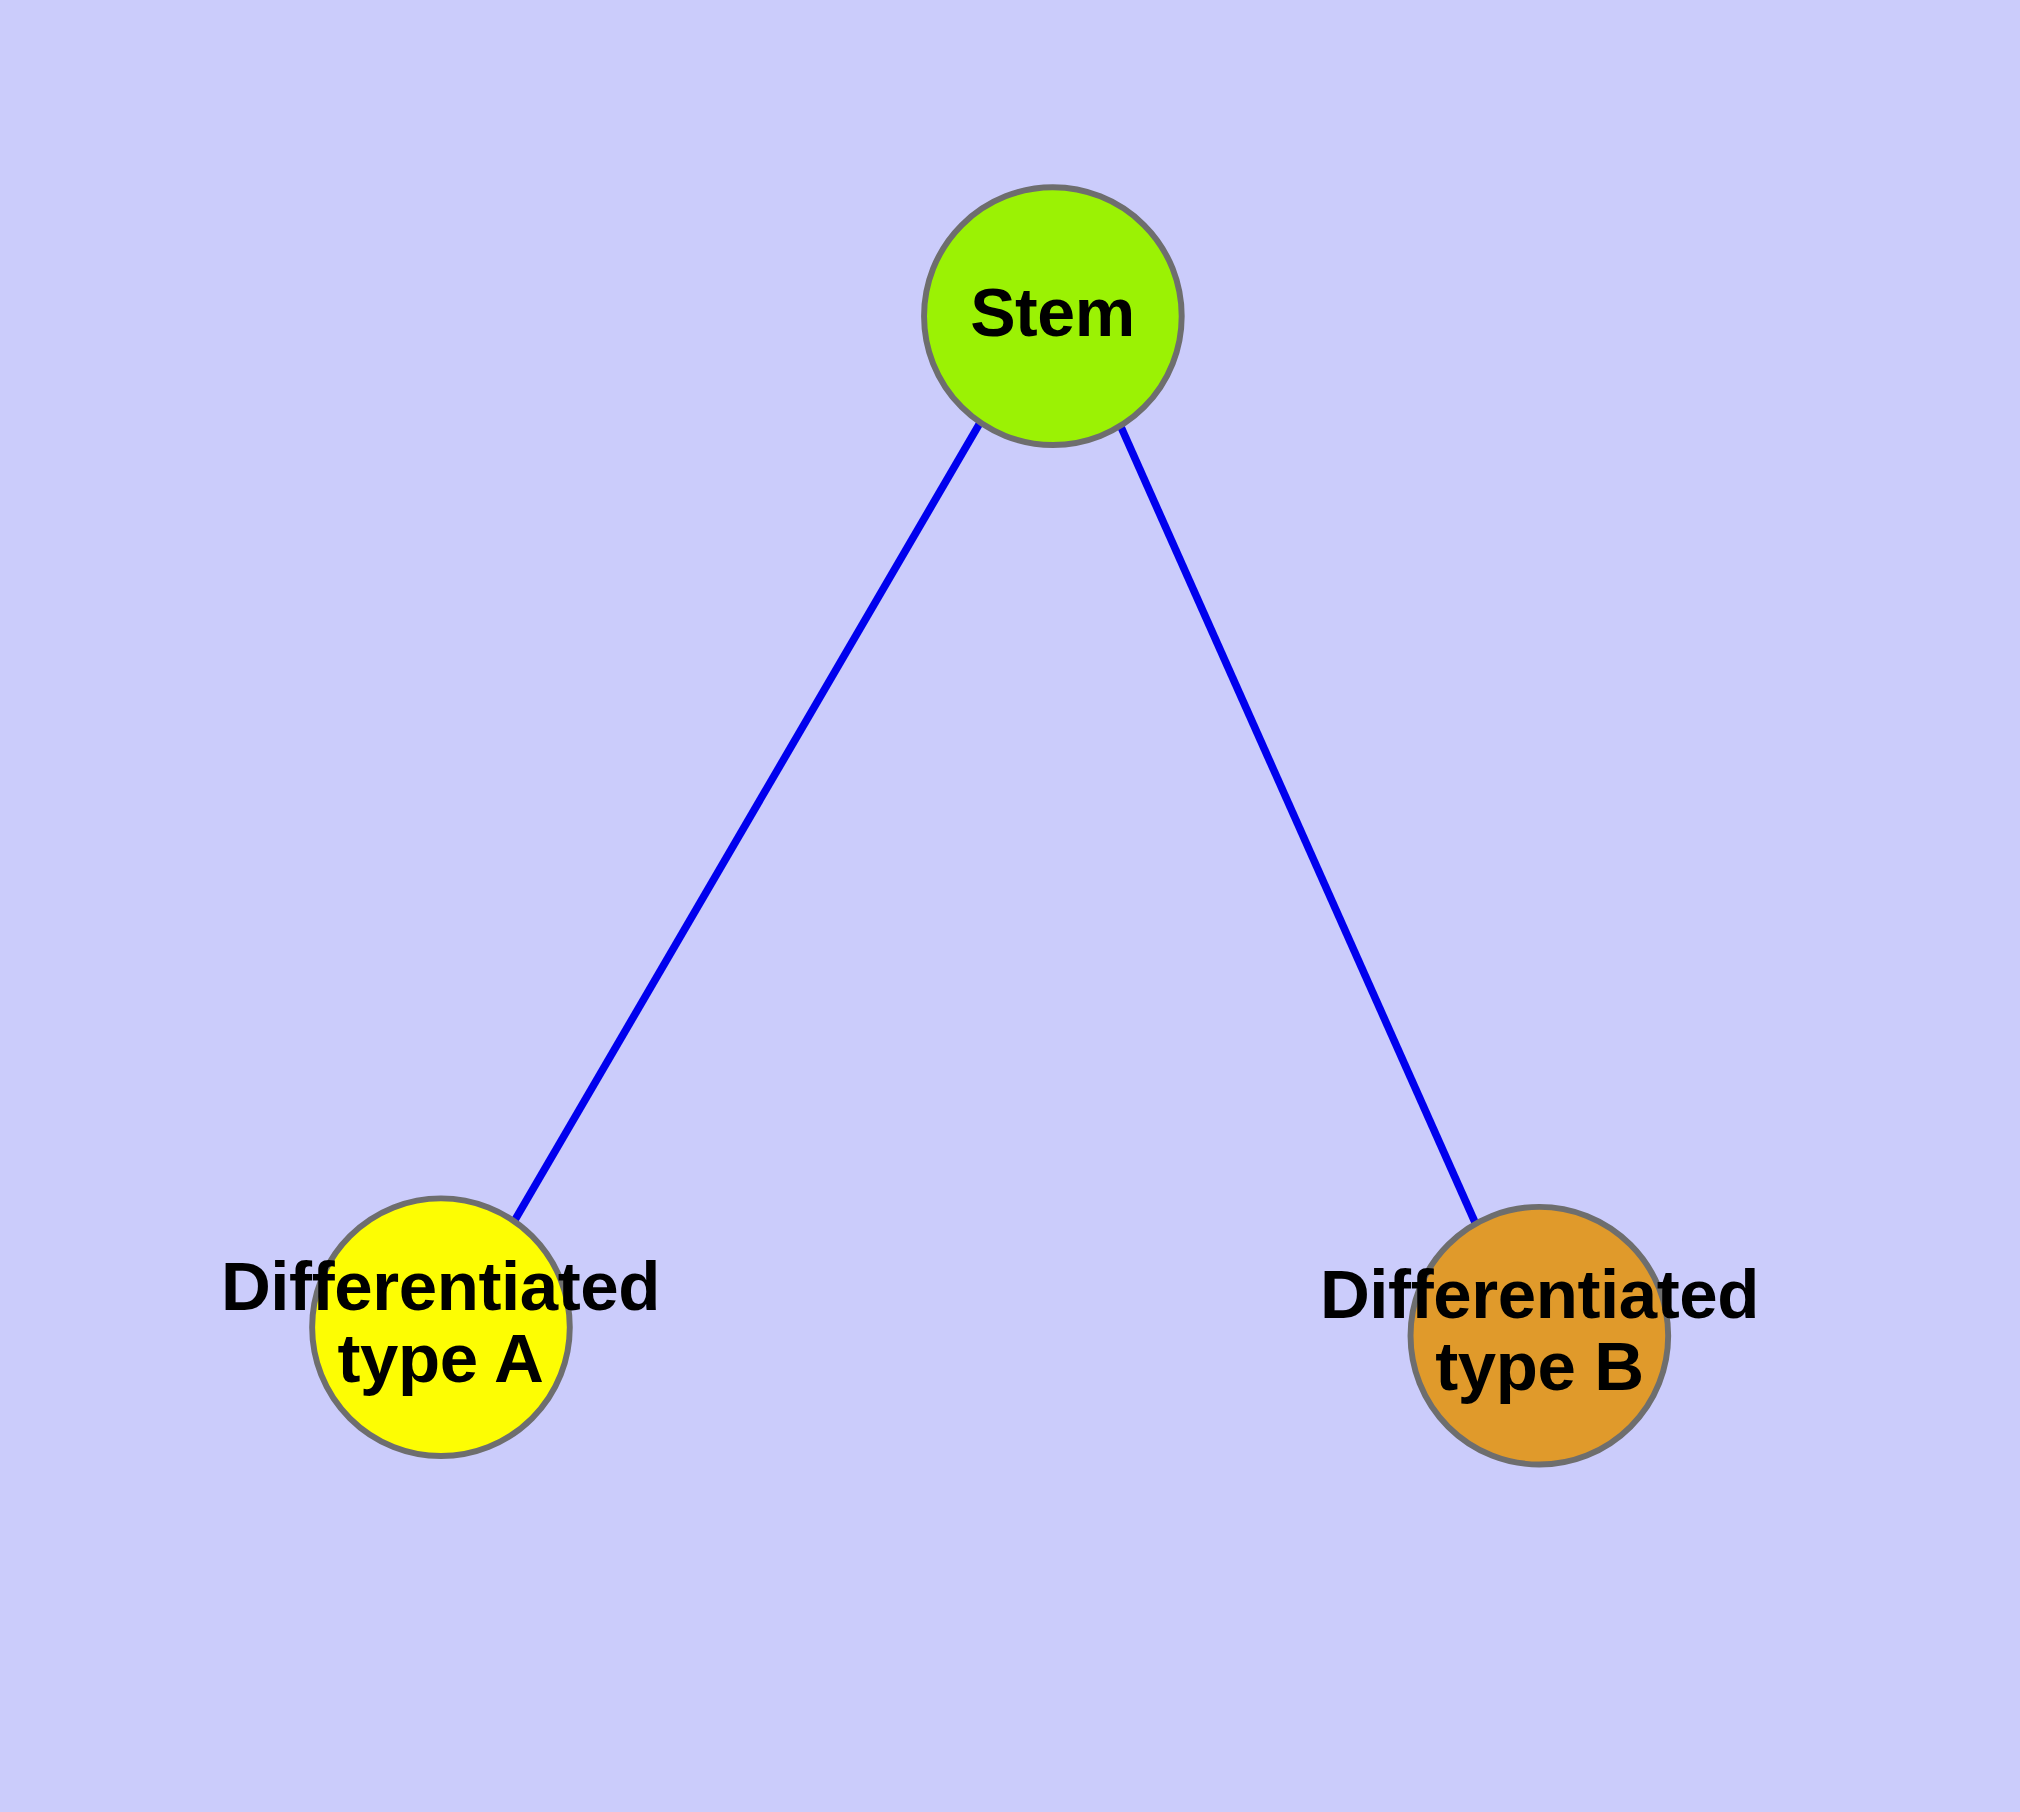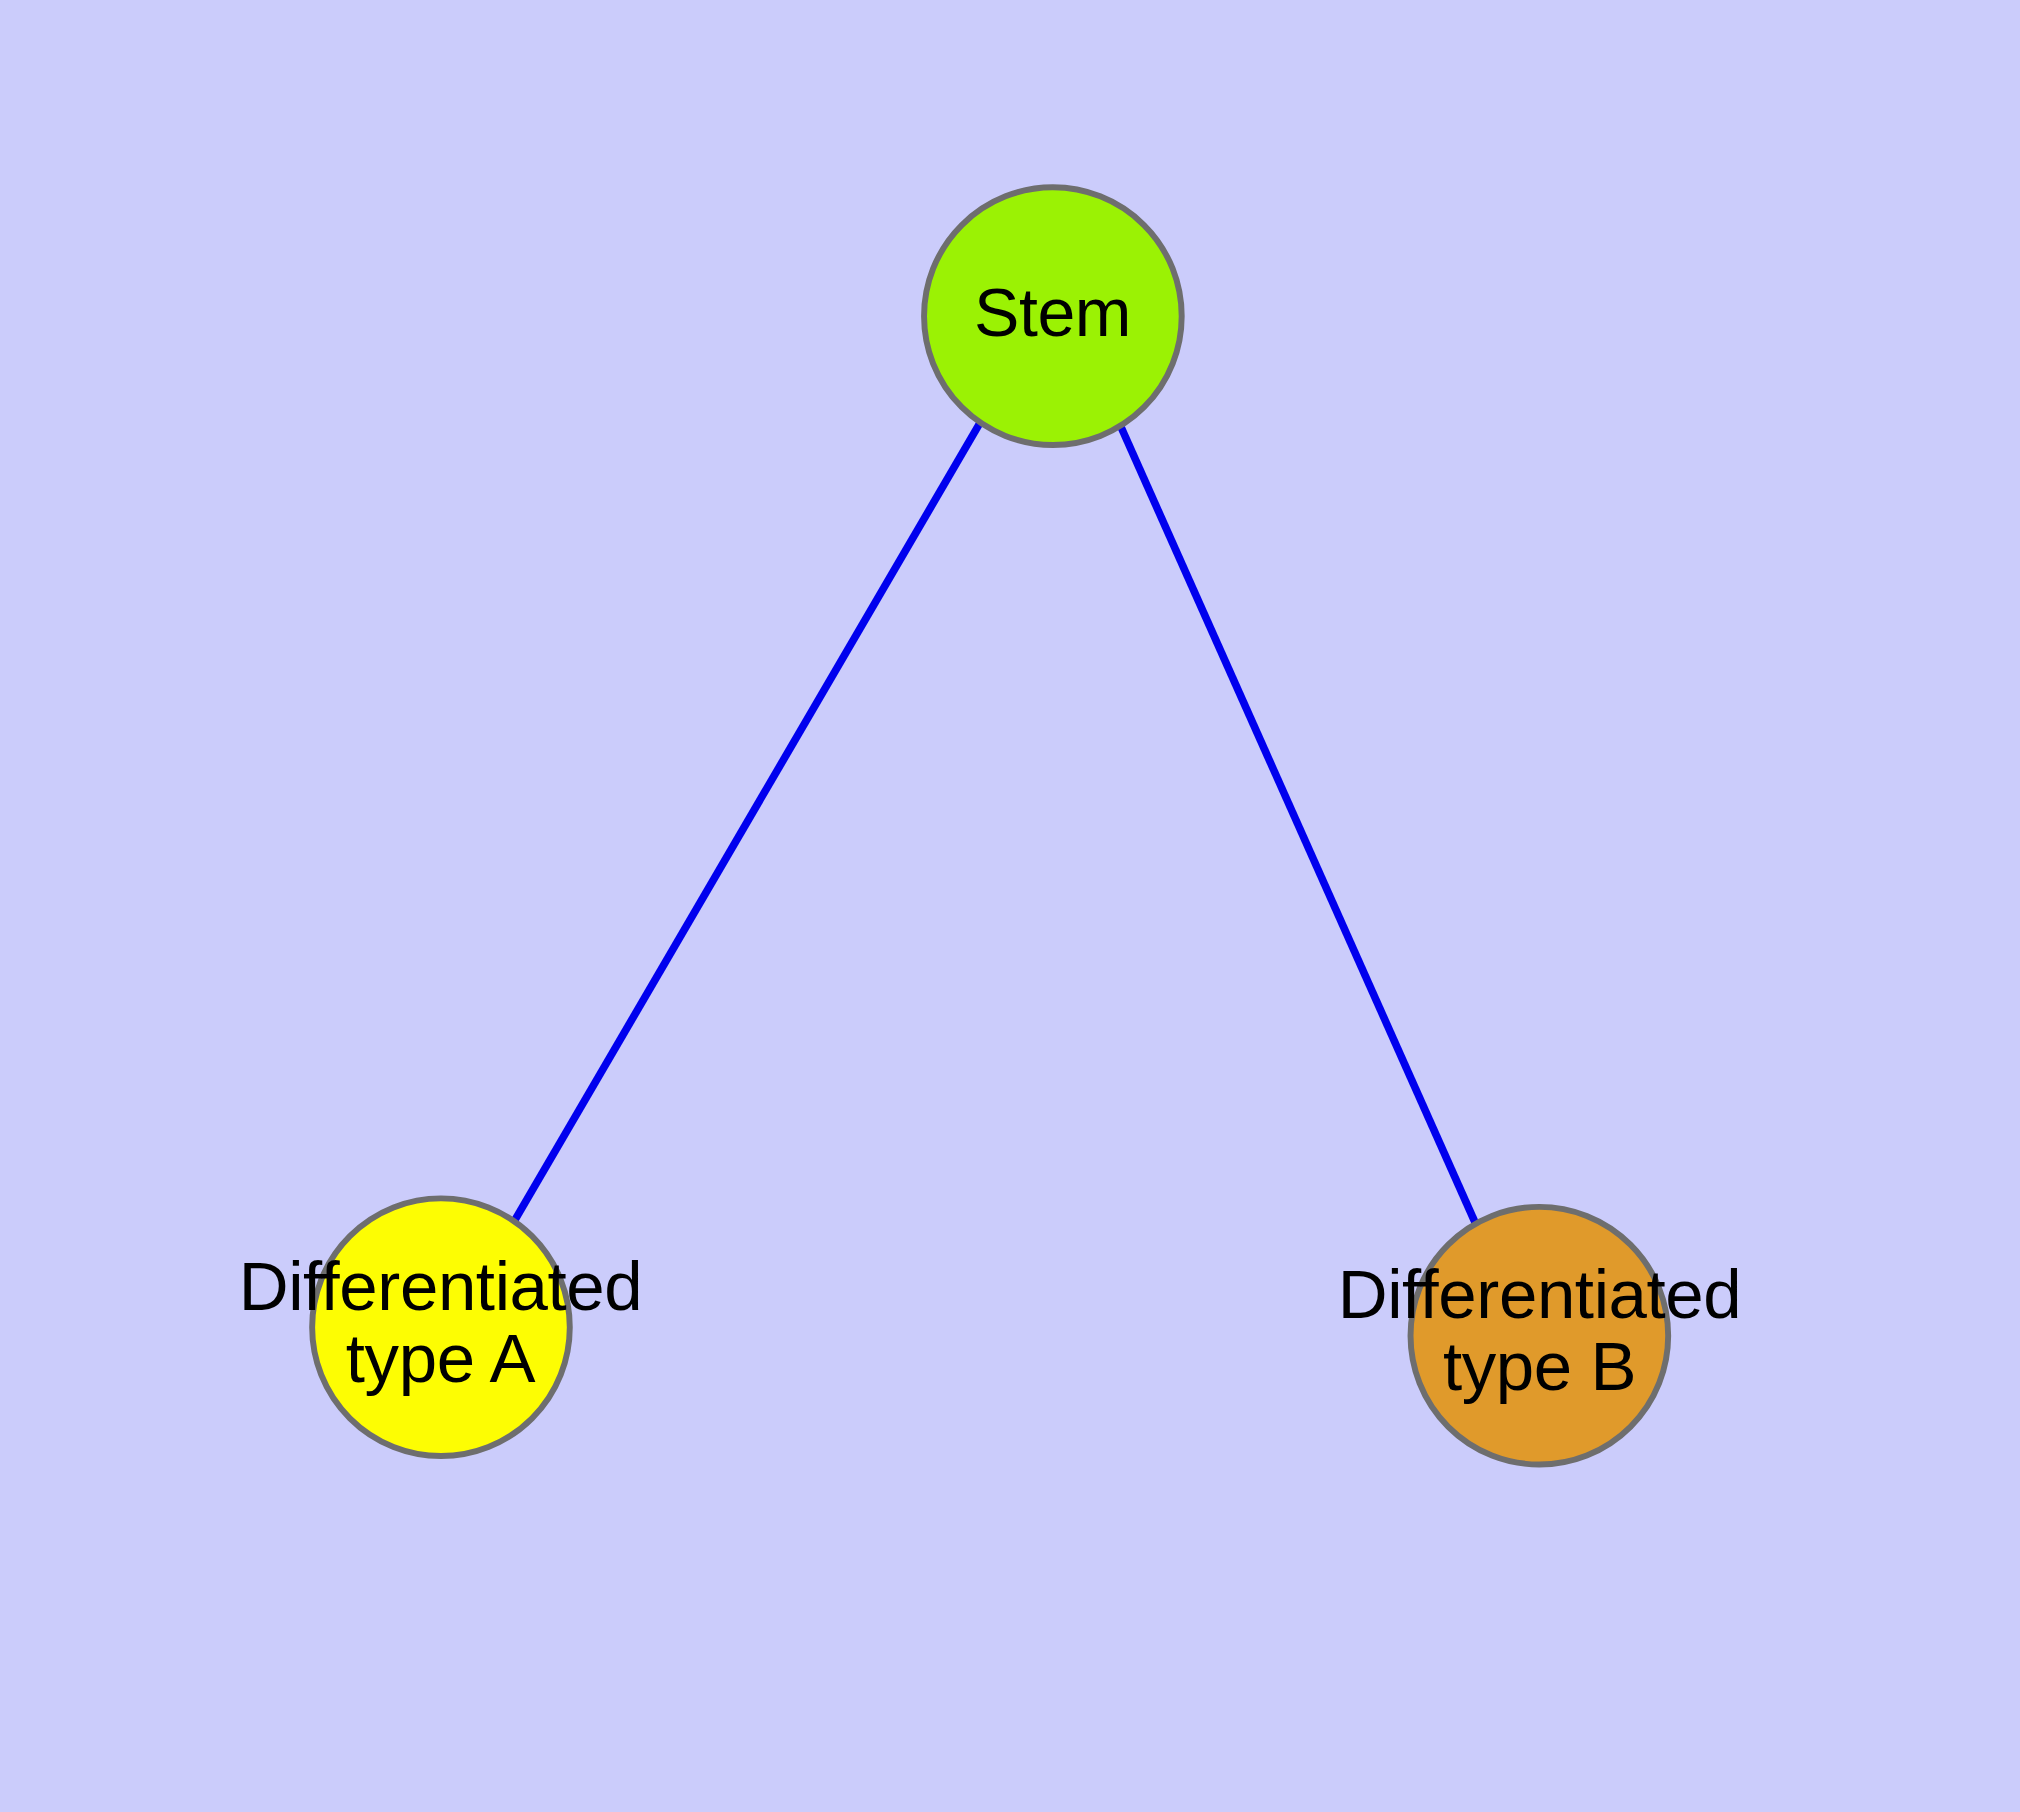--- a/index.html
+++ b/index.html
@@ -22,21 +22,21 @@
   }
   #graph-svg {
     position: absolute;
     left: 0; top: 0;
     width: 2021px;
     height: 1812px;
   }
   .node-label {
     position: absolute;
     text-align: center;
-    font-weight: normal;
+    font-weight: bold;
     color: #000000;
     white-space: pre;
     line-height: 1.04;
     letter-spacing: -0.4px;
     pointer-events: none;
   }
   .label-stem {
     font-size: 68px;
   }
   .label-wide {

